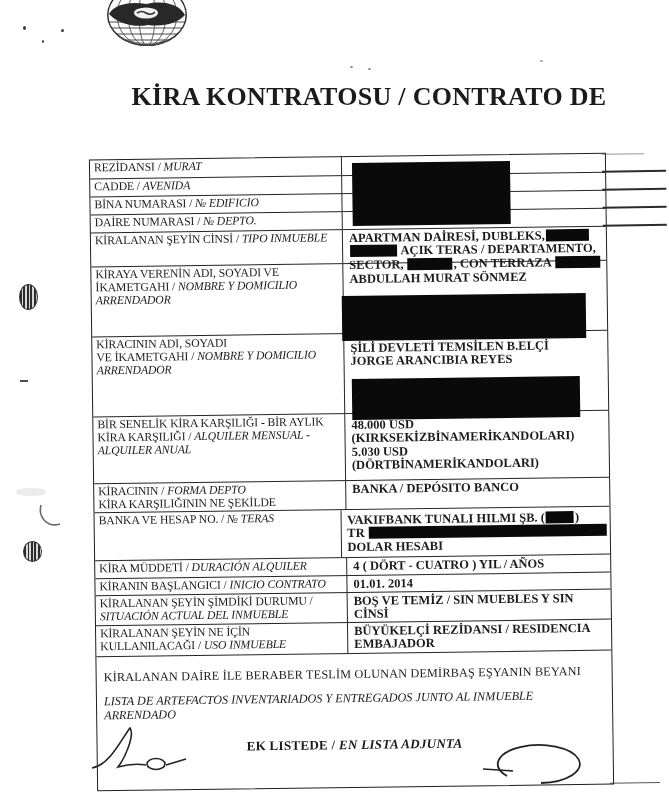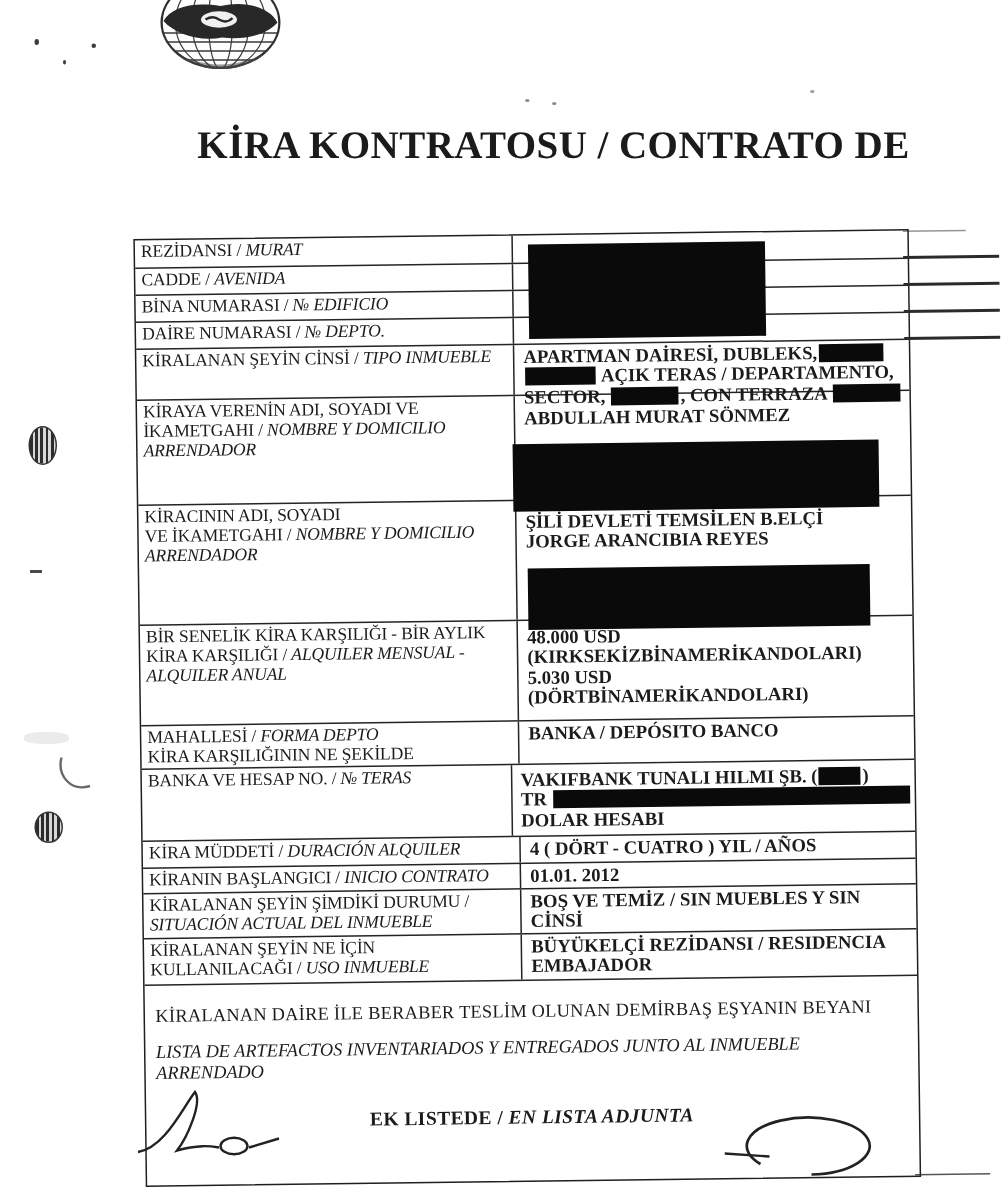--- a/index.html
+++ b/index.html
@@ -139,21 +139,21 @@
           </div>
           <div class="cell val" style="padding-top: 5px;">
             <div class="vline"><span>48.000 USD</span></div>
             <div class="vline"><span>(KIRKSEKİZBİNAMERİKANDOLARI)</span></div>
             <div class="vline"><span>5.030 USD</span></div>
             <div class="vline"><span>(DÖRTBİNAMERİKANDOLARI)</span></div>
           </div>
         </div>
         <div class="trow" style="height: 29px;">
           <div class="cell lab">
-            <div class="lline"><span>MAHALLESİ / </span><span class="it">FORMA DEPTO</span></div>
+            <div class="lline"><span>KİRACININ / </span><span class="it">FORMA DEPTO</span></div>
             <div class="lline"><span>KİRA KARŞILIĞININ NE ŞEKİLDE</span></div>
           </div>
           <div class="cell val">
             <div class="vline"><span>BANKA / DEPÓSITO BANCO</span></div>
           </div>
         </div>
         <div class="trow" style="height: 48px;">
           <div class="cell lab">
             <div class="lline"><span>BANKA VE HESAP NO. / </span><span class="it">№ TERAS</span></div>
           </div>
@@ -169,21 +169,21 @@
           </div>
           <div class="cell val">
             <div class="vline"><span>4 ( DÖRT - CUATRO ) YIL / AÑOS</span></div>
           </div>
         </div>
         <div class="trow" style="height: 17px;">
           <div class="cell lab">
             <div class="lline"><span>KİRANIN BAŞLANGICI / </span><span class="it">INICIO CONTRATO</span></div>
           </div>
           <div class="cell val">
-            <div class="vline"><span>01.01. 2012</span></div>
+            <div class="vline"><span>01.01. 2014</span></div>
           </div>
         </div>
         <div class="trow" style="height: 30px;">
           <div class="cell lab">
             <div class="lline"><span>KİRALANAN ŞEYİN ŞİMDİKİ DURUMU /</span></div>
             <div class="lline"><span class="it">SITUACIÓN ACTUAL DEL INMUEBLE</span></div>
           </div>
           <div class="cell val">
             <div class="vline"><span>BOŞ VE TEMİZ / SIN MUEBLES Y SIN</span></div>
             <div class="vline"><span>CİNSİ</span></div>

